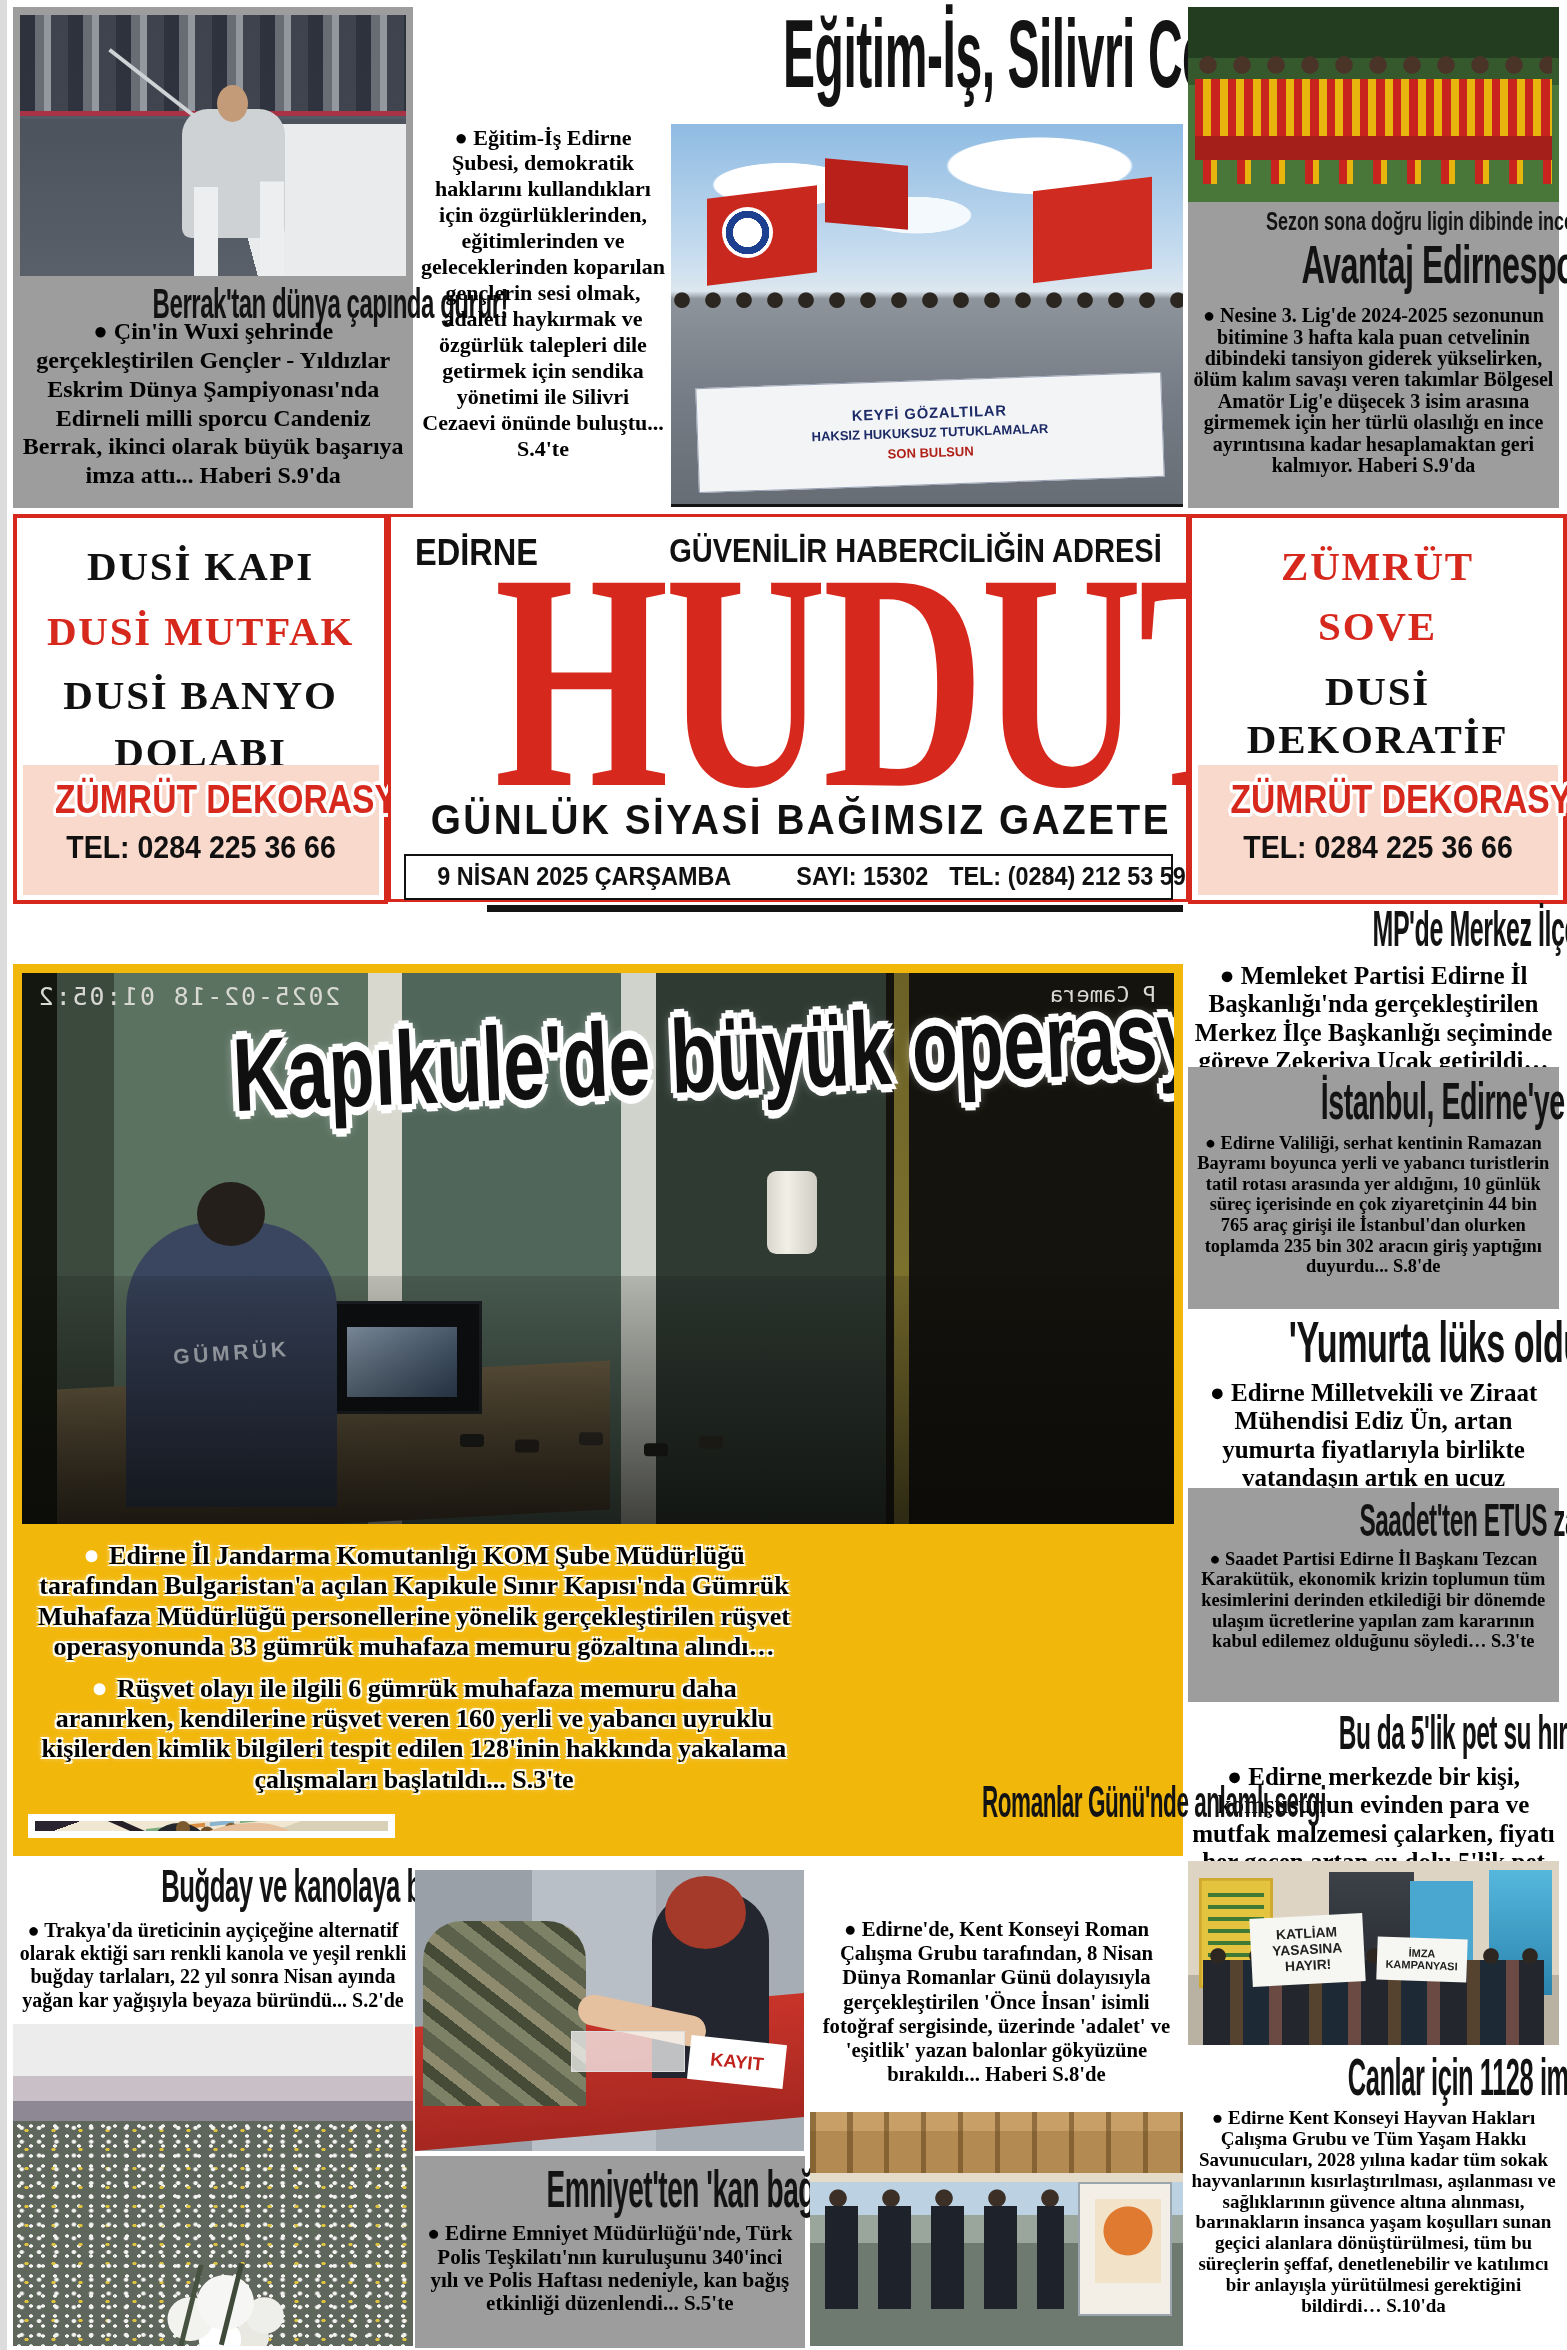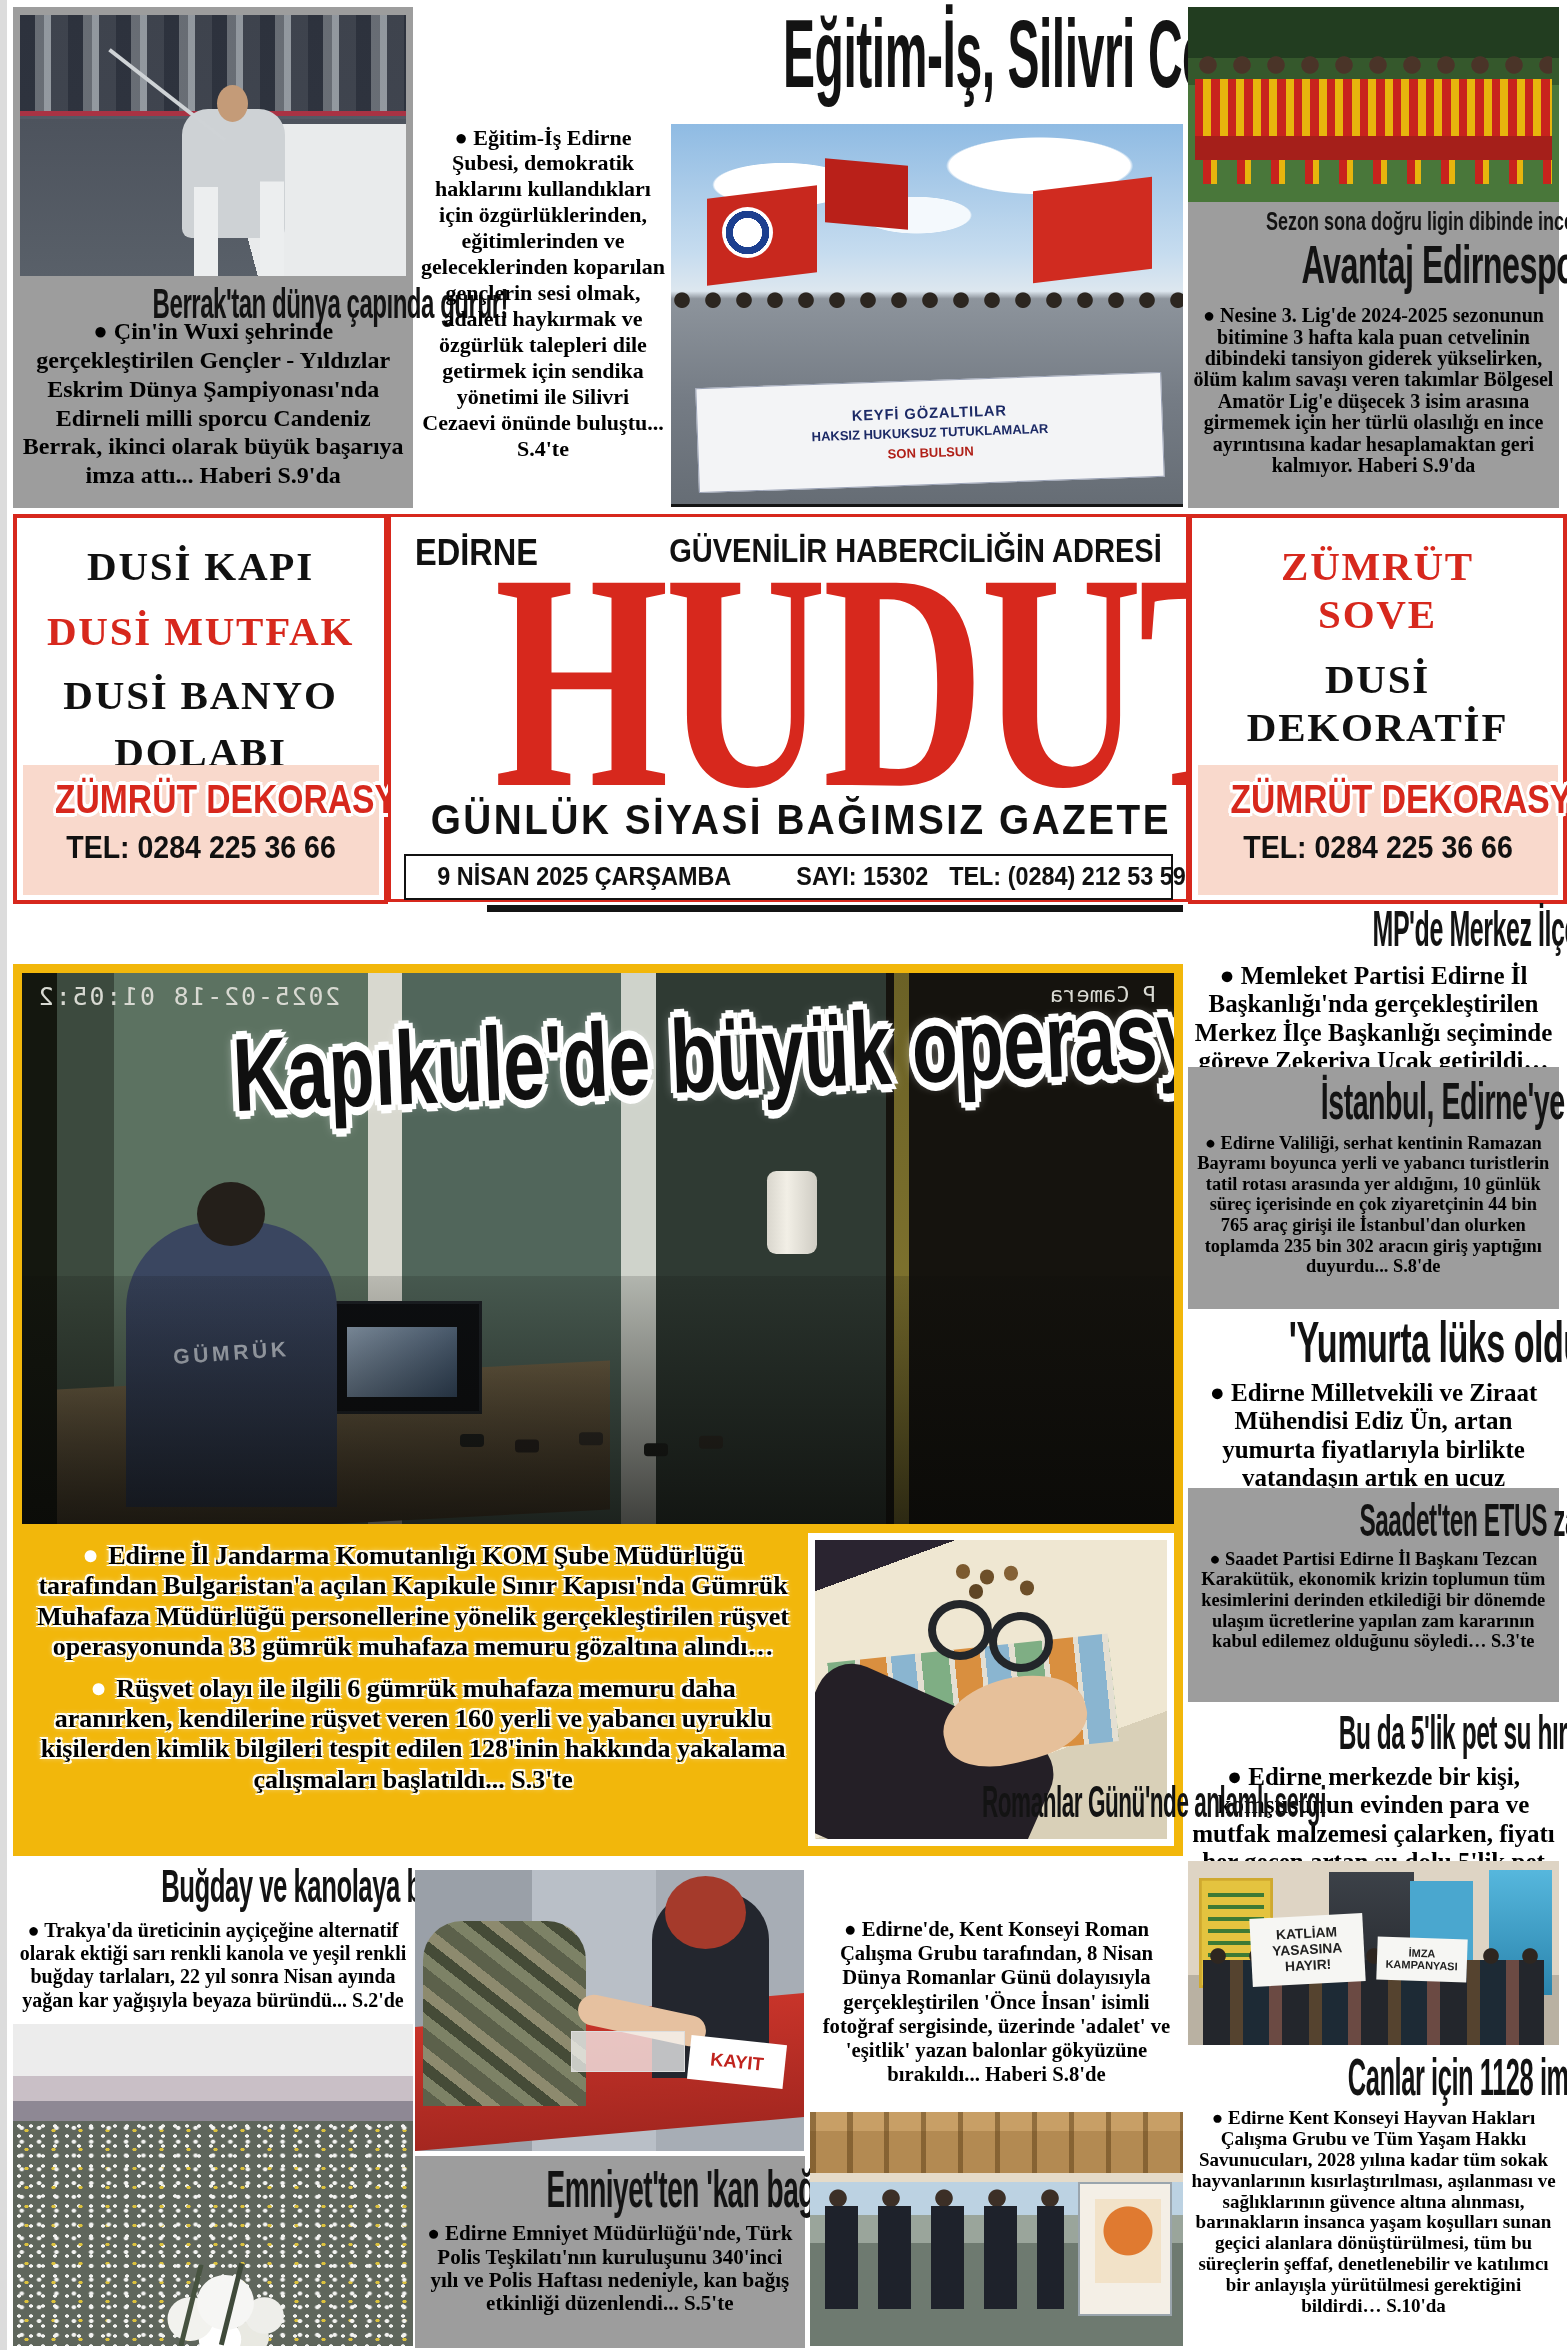--- a/index.html
+++ b/index.html
@@ -91,21 +91,21 @@
   .pl-pole{position:absolute;right:23%;top:0;bottom:0;width:14.7px;background:linear-gradient(180deg,#6b6126,#8a7d33);}
   .pl-clutter{position:absolute;left:38%;bottom:14%;width:24px;height:13px;background:#20221f;border-radius:3.7px;
     box-shadow:55px 5.5px 0 #2a2420,119px -1.8px 0 #35302a,184px 9.2px 0 #1d1f1c,239px 1.8px 0 #2e2b24;}
   .pl-ts{position:absolute;top:9.2px;left:14.7px;transform:scaleX(-1);transform-origin:center;
     font-family:"DejaVu Sans Mono",monospace;font-size:25px;color:#d8d9d2;letter-spacing:1.8px;}
   .pl-cam{position:absolute;top:9.2px;right:18.4px;transform:scaleX(-1);transform-origin:center;
     font-family:"DejaVu Sans Mono",monospace;font-size:22px;color:#d8d9d2;}
   .pl-headline{position:absolute;left:0;right:0;top:37px;transform:rotate(-2.4deg);}
   .pl-headline>span{font-size:104px;--sx:.72;color:#101010;letter-spacing:0;
     text-shadow:-5.5px -5.5px 0 #fff,5.5px -5.5px 0 #fff,-5.5px 5.5px 0 #fff,5.5px 5.5px 0 #fff,-8.3px 0 0 #fff,8.3px 0 0 #fff,0 -8.3px 0 #fff,0 8.3px 0 #fff,0 0 14.7px #fff;}
-  .lead-bottom{position:absolute;left:0;right:0;top:551px;bottom:0;display:flex;}
+  .lead-bottom{position:absolute;left:0;right:0;top:551px;bottom:0;display:flex;flex-direction:column;}
   .lead-text{width:762px;padding:14.7px 9.2px 0 11px;}
   .lead-par{font-size:26px;line-height:1.17;margin:0 0 9.2px 0;color:#000;
     text-shadow:-1.8px -1.8px 0 #fffef5,1.8px -1.8px 0 #fffef5,-1.8px 1.8px 0 #fffef5,1.8px 1.8px 0 #fffef5,0 0 6.4px #fffef5;}
   .ybullet{color:#fff;text-shadow:none;margin-right:9.2px;font-size:27.5px;}
   .money-wrap{margin:9.2px 0 9.2px 5.5px;border:7.3px solid #fff;width:353px;height:299px;position:relative;overflow:hidden;}
   .ph-money{position:absolute;inset:0;background:linear-gradient(160deg,#2a2430 0 12%,#efe7d2 12% 70%,#d9d0b8 70% 100%);}
   .pm-notes{position:absolute;left:5%;top:36%;width:80%;height:36%;transform:rotate(-6deg);
     background:repeating-linear-gradient(90deg,#7fae84 0 27.5px,#e4dfd2 27.5px 33px,#d98f3f 33px 59px,#e4dfd2 59px 64px,#8ab5d0 64px 88px,#e4dfd2 88px 94px);}
   .pm-cuffs{position:absolute;left:32%;top:20%;width:48px;height:44px;border:8.3px solid #23262a;border-radius:50%;}
   .pm-cuffs::after{content:"";position:absolute;left:53px;top:3.7px;width:48px;height:44px;border:8.3px solid #23262a;border-radius:50%;}
@@ -240,21 +240,21 @@
       </div>
       <div class="mh-right">
         <span>TEL: (0284) 212 53 59</span>
         <span style="font-size:23px;">FİYAT: 5.00 TL</span>
       </div>
     </div>
   </div>
 
   <div class="abs adbox" style="left:1188px;top:514px;width:371px;height:382px;">
     <span class="adline red" style="margin-top:24px;">ZÜMRÜT</span>
-    <span class="adline red" style="margin-top:0;">SOVE</span>
+    <span class="adline red" style="margin-top:12px;">SOVE</span>
     <span class="adline" style="margin-top:16.5px;">DUSİ DEKORATİF</span>
     <span class="adline" style="margin-top:9.2px;">PANEL</span>
     <div class="pinkstrip">
       <span class="adbrand">ZÜMRÜT DEKORASYON</span>
       <span class="adtel">TEL: 0284 225 36 66</span>
     </div>
   </div>
 
   <div class="black-rule" style="left:487px;top:905px;width:696px;height:7.3px;"></div>
 

